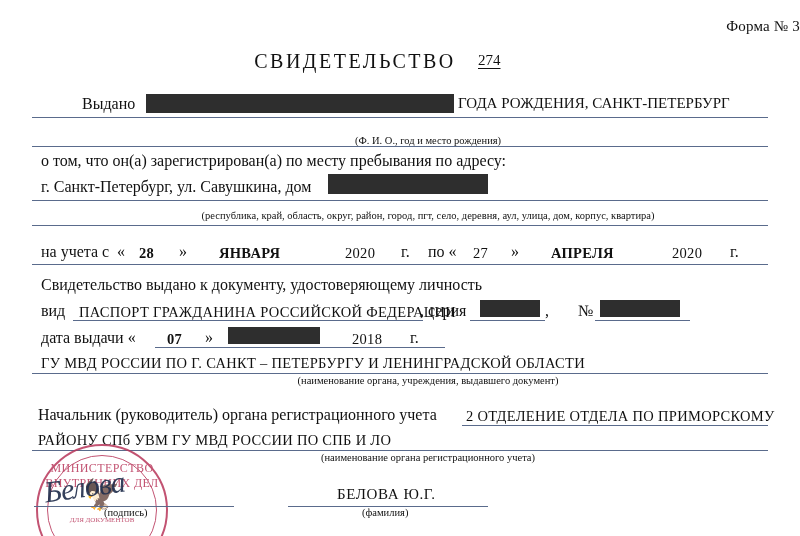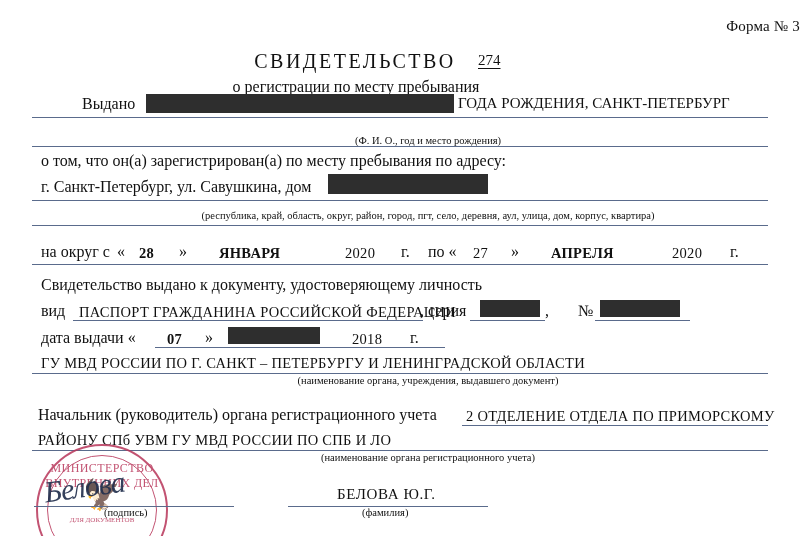--- a/index.html
+++ b/index.html
@@ -173,44 +173,41 @@
 <body>
 
 <div class="page">
 
   <div class="form-no">Форма № 3</div>
 
   <div class="title-block">
     <span class="title-main">СВИДЕТЕЛЬСТВО</span>
   </div>
   <div class="title-number">274</div>
-  <div class="title-sub">
-    <span>о регистрации по месту пребывания</span>
-  </div>
 
   <div class="lbl" style="top:95px; left:82px;">Выдано</div>
   <div class="redact" style="left:146px; top:94px; width:308px; height:19px;"></div>
   <div class="lbl" style="top:95px; left:458px; font-size:15px;">ГОДА РОЖДЕНИЯ, САНКТ-ПЕТЕРБУРГ</div>
   <div class="row-line" style="left:32px; top:117px; width:736px;"></div>
   <div class="hint" style="top:135px;">
     <span>(Ф. И. О., год и место рождения)</span>
   </div>
   <div class="row-line" style="left:32px; top:146px; width:736px;"></div>
 
   <div class="lbl" style="top:178px; left:41px;">г. Санкт-Петербург, ул. Савушкина, дом</div>
 
   <div class="lbl" style="top:152px; left:41px;">о том, что он(а) зарегистрирован(а) по месту пребывания по адресу:</div>
   <div class="redact" style="left:328px; top:174px; width:160px; height:20px;"></div>
   <div class="row-line" style="left:32px; top:200px; width:736px;"></div>
   <div class="hint" style="top:210px;">
     <span>(республика, край, область, округ, район, город, пгт, село, деревня, аул, улица, дом, корпус, квартира)</span>
   </div>
   <div class="row-line" style="left:32px; top:225px; width:736px;"></div>
 
-  <div class="lbl" style="top:243px; left:41px;">на округ с</div>
+  <div class="lbl" style="top:243px; left:41px;">на учета с</div>
   <div class="lbl" style="top:243px; left:117px;">«</div>
   <div class="lbl-caps" style="top:245px; left:139px; font-weight:bold;">28</div>
   <div class="lbl" style="top:243px; left:179px;">»</div>
   <div class="lbl-caps" style="top:245px; left:219px; font-weight:bold;">ЯНВАРЯ</div>
   <div class="lbl-caps" style="top:245px; left:345px;">2020</div>
   <div class="lbl" style="top:243px; left:401px;">г.</div>
   <div class="lbl" style="top:243px; left:428px;">по «</div>
   <div class="lbl-caps" style="top:245px; left:473px; font-weight:normal;">27</div>
   <div class="lbl" style="top:243px; left:511px;">»</div>
   <div class="lbl-caps" style="top:245px; left:551px; font-weight:bold;">АПРЕЛЯ</div>

